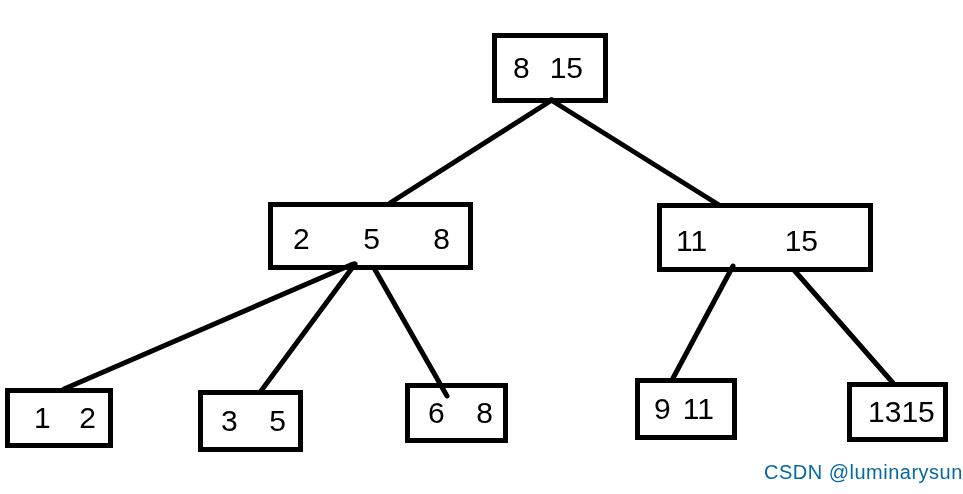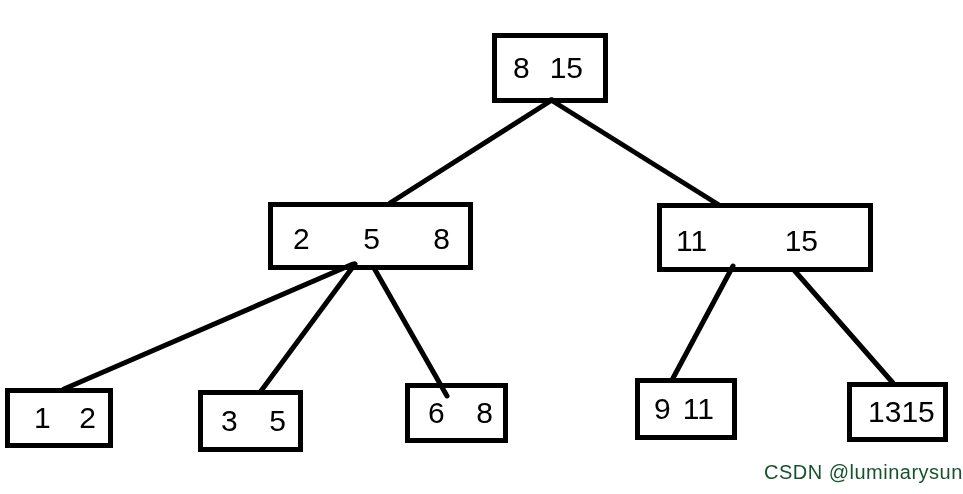--- a/index.html
+++ b/index.html
@@ -41,21 +41,21 @@
   #node-leaf-1    { left: 5px;   top: 388px; width: 108px; height: 60px; padding: 0 12px 0 24px; }
   #node-leaf-2    { left: 198px; top: 390px; width: 105px; height: 62px; padding: 0 12px 0 18px; }
   #node-leaf-3    { left: 405px; top: 383px; width: 103px; height: 60px; padding: 0 10px 0 18px; }
   #node-leaf-4    { left: 635px; top: 378px; width: 102px; height: 62px; padding: 0 18px 0 14px; }
   #node-leaf-5    { left: 847px; top: 382px; width: 101px; height: 60px; padding: 0 10px 0 16px; }
   #watermark {
     position: absolute;
     left: 764px;
     top: 461px;
     font-size: 20px;
-    color: #14532d;
+    color: #0369a1;
     letter-spacing: 0.5px;
     white-space: nowrap;
     z-index: 2;
   }
 </style>
 </head>
 <body>
 
 <div id="canvas">
 

